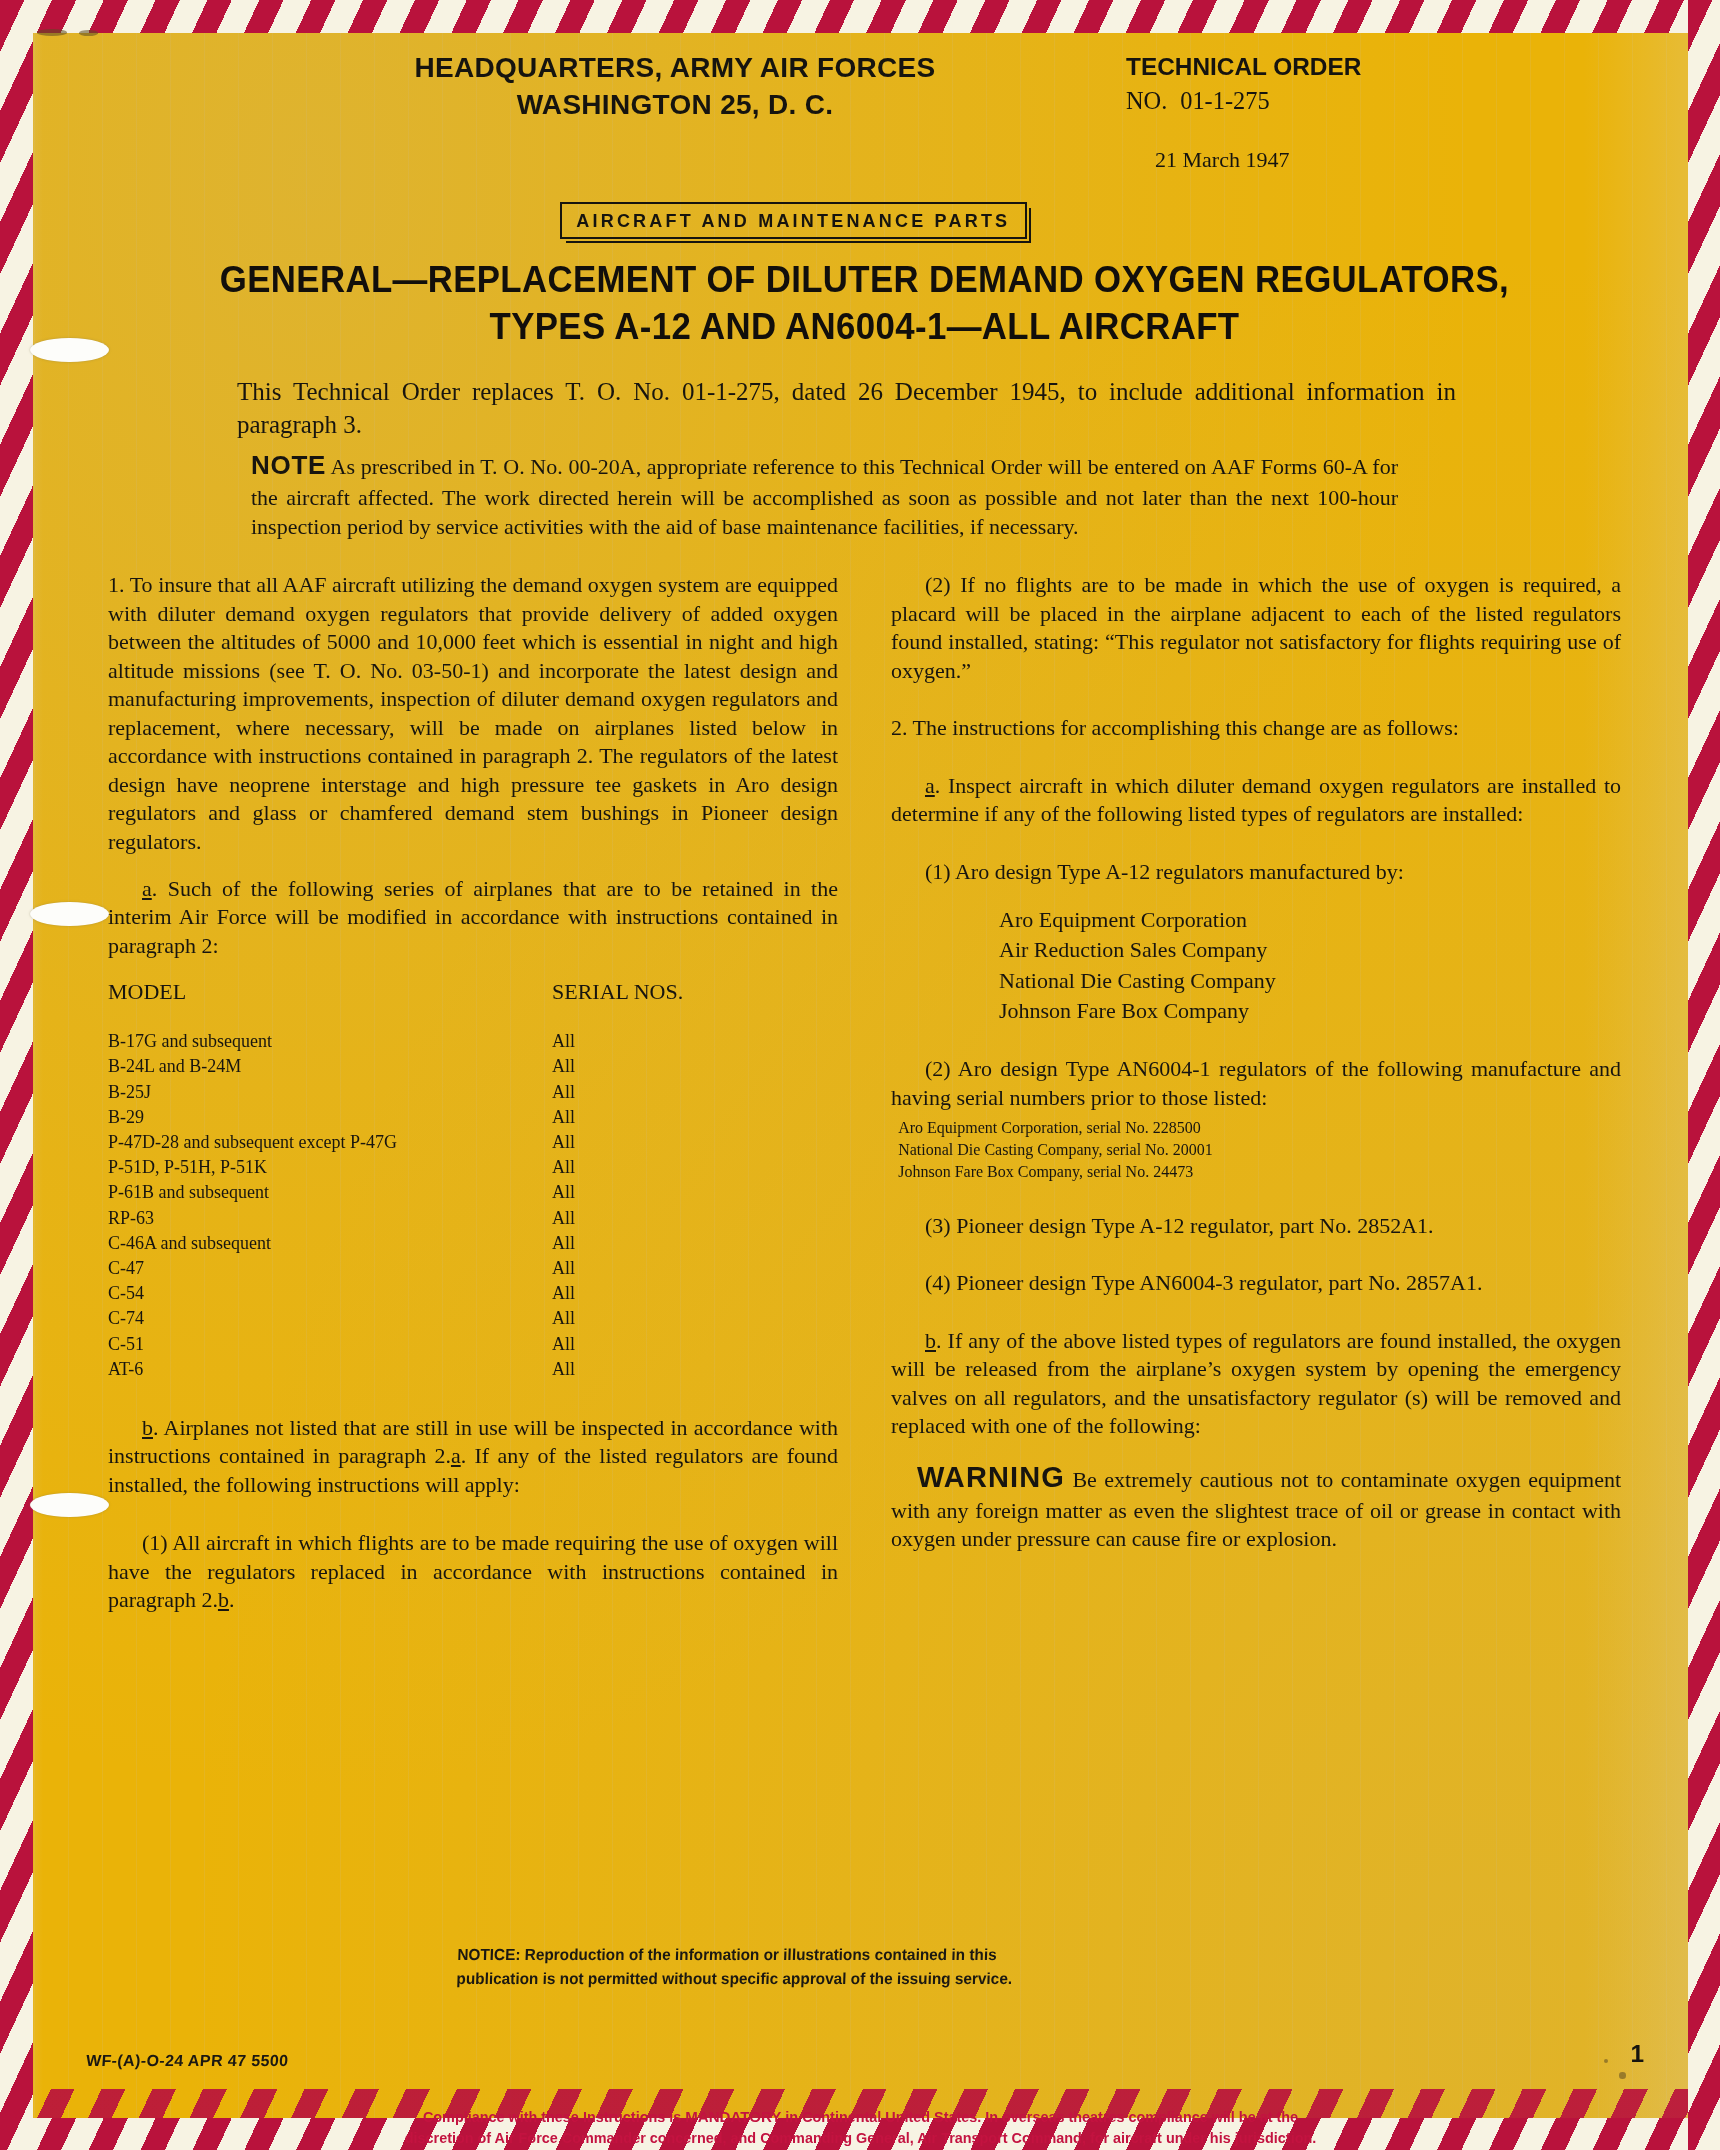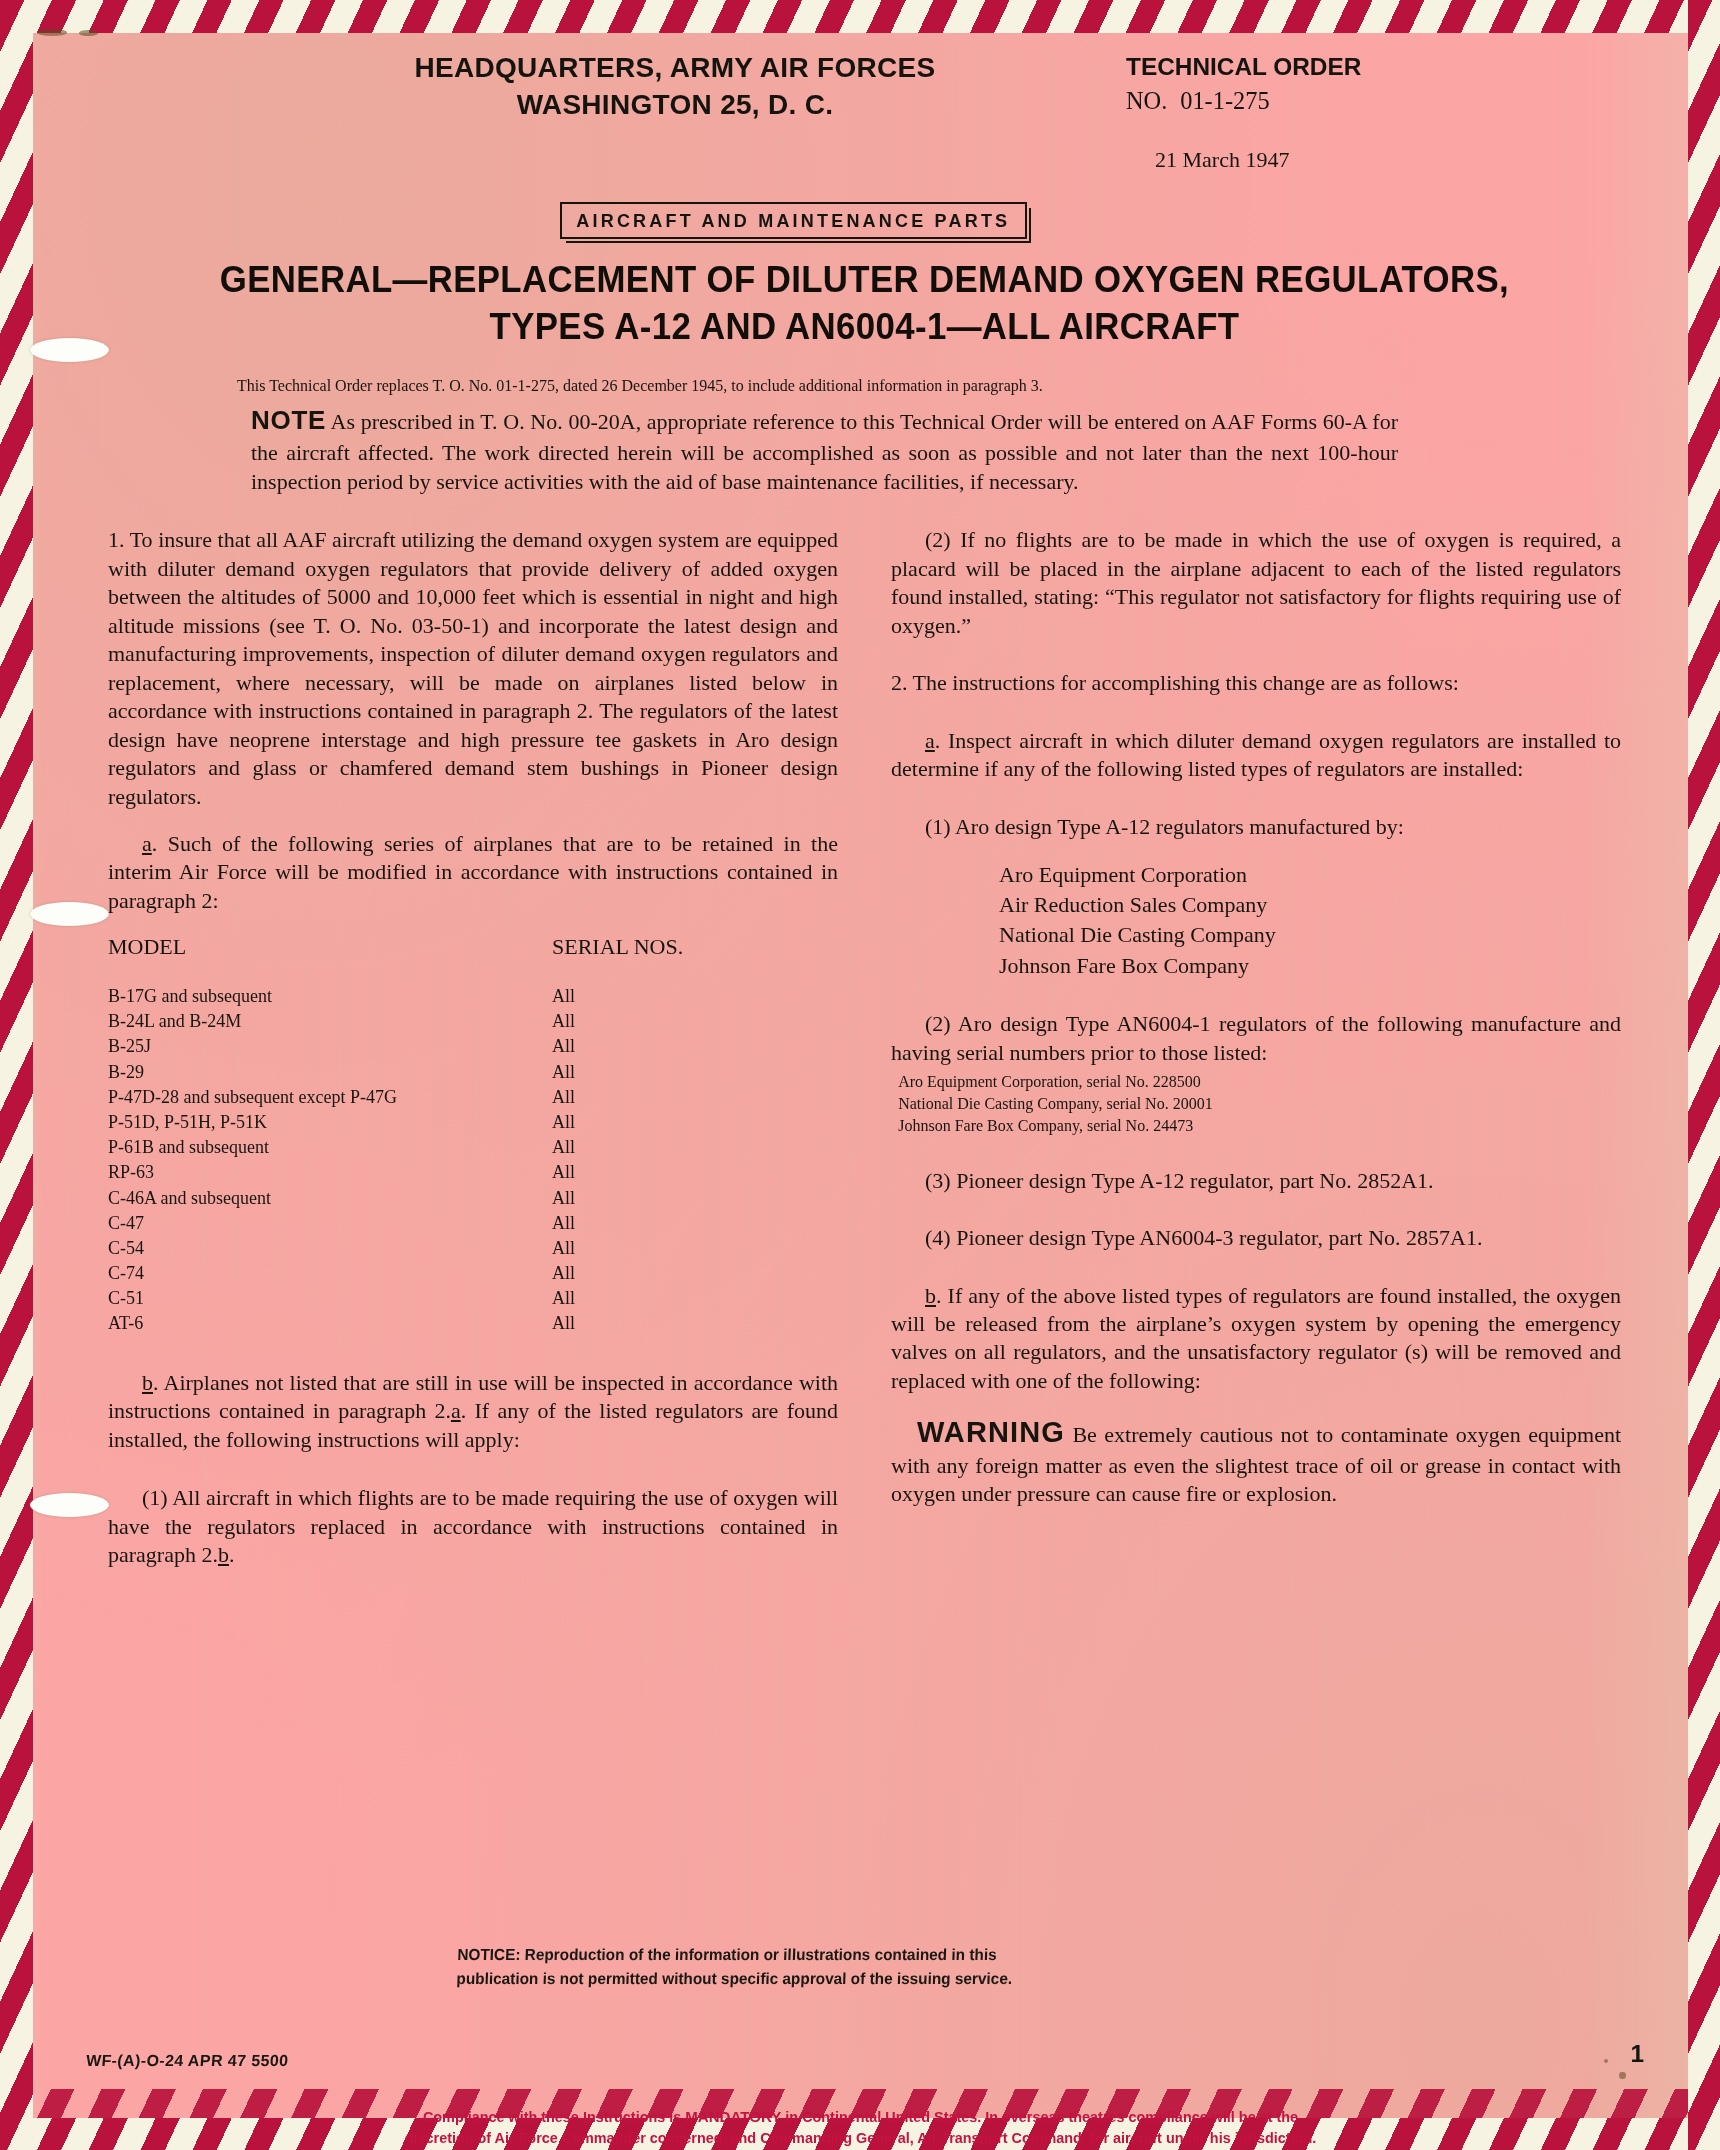--- a/index.html
+++ b/index.html
@@ -2,21 +2,21 @@
 <html style="font-size:11.5px"><head>
 <meta charset="utf-8">
 <title>Technical Order 01-1-275</title>
 <style>
   html,body{margin:0;padding:0;background:#6b6b6b;}
   body{font-family:"Liberation Serif",serif;}
 
   #page{
     position:relative;
     width:1721px;height:2151px;
-    background:#fca5a5;
+    background:#eab308;
     overflow:hidden;
   }
 
   
   .paper-tone{
     position:absolute;inset:0;
     background:
       linear-gradient(90deg,
         rgba(222,212,180,.55) 0px, rgba(250,247,232,0) 43px,
         rgba(250,247,232,0) 92%, rgba(222,212,180,.35) 100%),
@@ -121,21 +121,21 @@
     font-weight:700;
     font-size:37px;line-height:1.26;
     letter-spacing:0.4px;
     color:#120f0b;
     transform:scaleX(.94);
   }
 
   
   .intro{
     margin:24.4px 0 0 129px;width:1219px;
-    font-size:16px;line-height:1.33;color:#18150f;
+    font-size:25px;line-height:1.33;color:#18150f;
     text-align:justify;
   }
   .note{
     margin:7.2px 0 0 143px;width:1147px;
     font-size:22px;line-height:1.33;color:#18150f;
     text-align:justify;
   }
   .note b.kw{
     font-family:"Liberation Sans",sans-serif;
     font-weight:700;font-size:26px;letter-spacing:0.7px;

